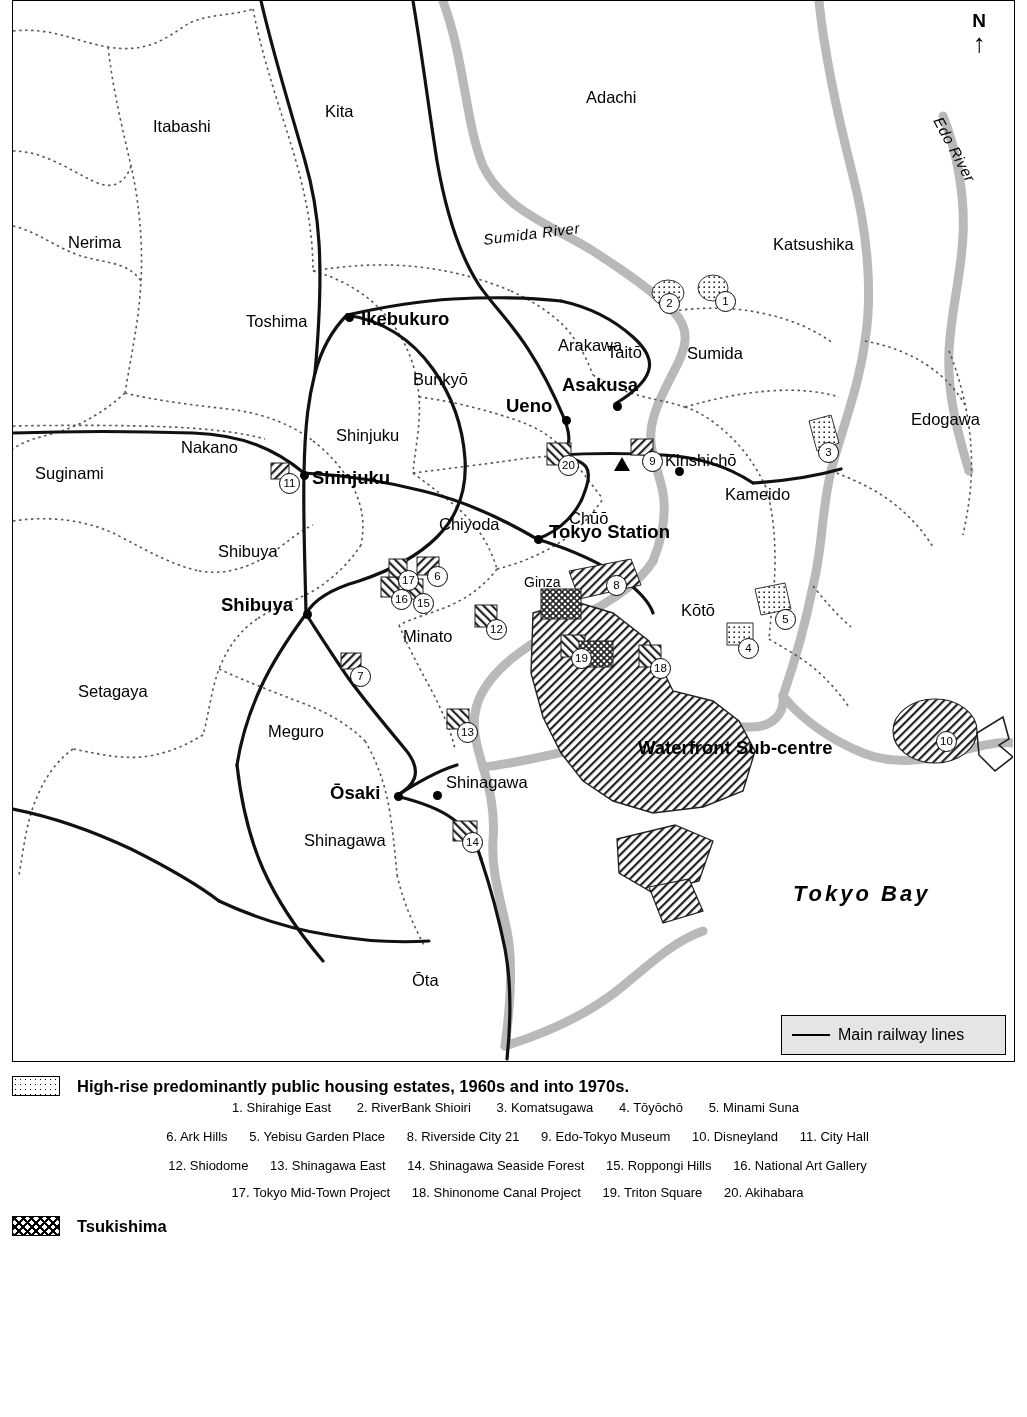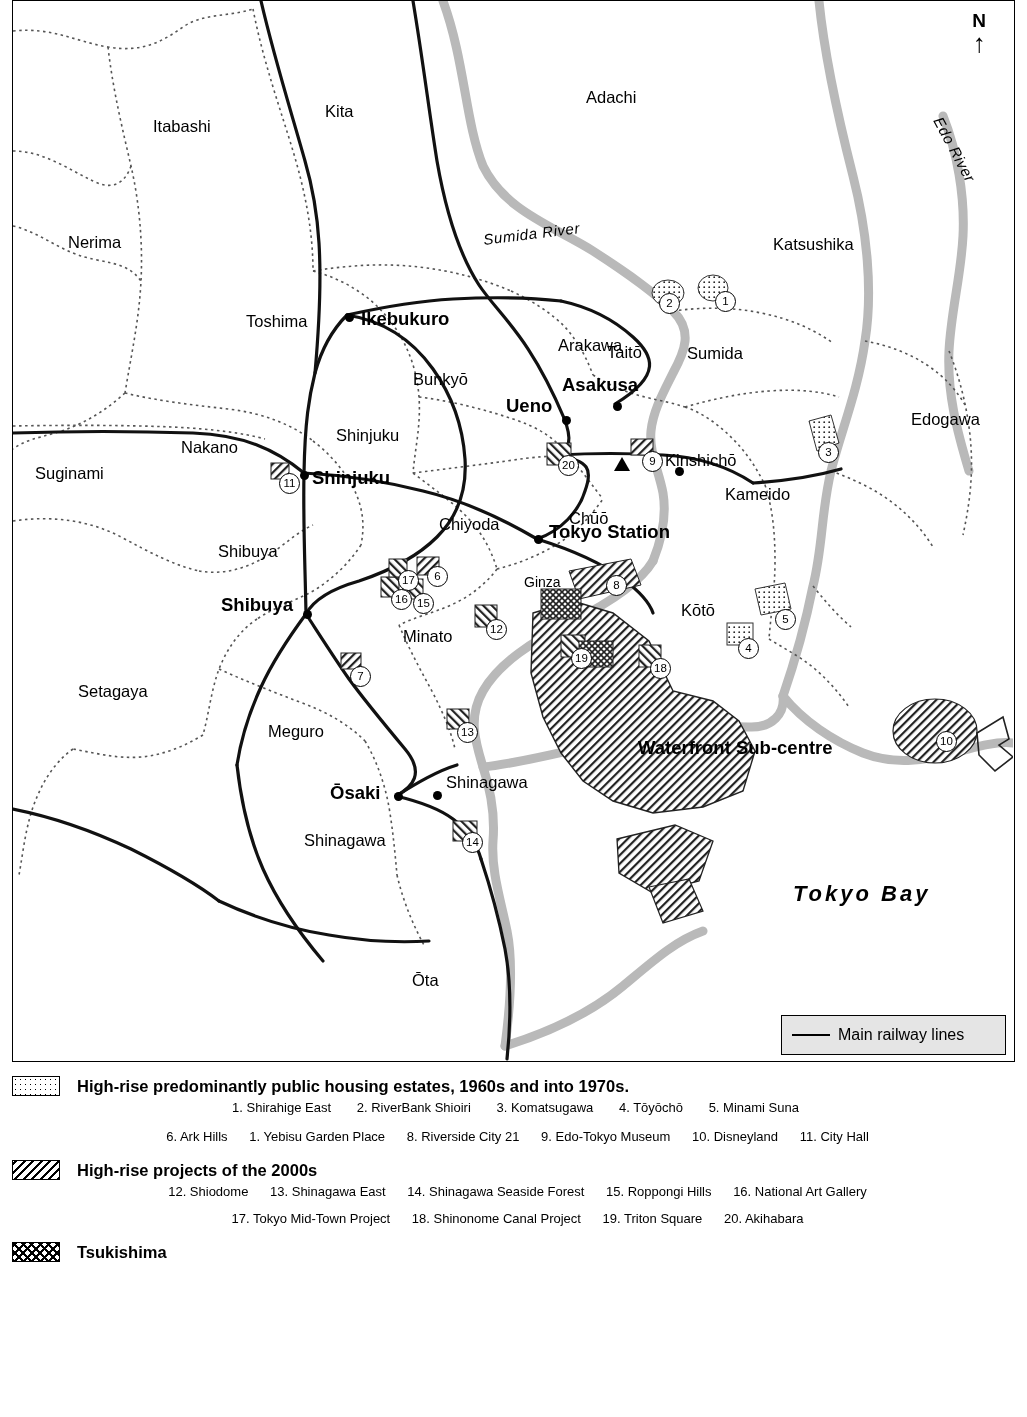--- a/index.html
+++ b/index.html
@@ -293,31 +293,27 @@
   <div class="key-items">
     <span>1. Shirahige East</span>
     <span>2. RiverBank Shioiri</span>
     <span>3. Komatsugawa</span>
     <span>4. Tōyōchō</span>
     <span>5. Minami Suna</span>
   </div>
 
   <div class="key-items tight">
     <span>6. Ark Hills</span>
-    <span>1. Yebisu Garden Place</span>
+    <span>5. Yebisu Garden Place</span>
     <span>8. Riverside City 21</span>
     <span>9. Edo-Tokyo Museum</span>
     <span>10. Disneyland</span>
     <span>11. City Hall</span>
   </div>
 
-  <div class="key-row">
-    <span class="swatch sw-bhatch"></span>
-    <span class="key-head">High-rise projects of the 2000s</span>
-  </div>
   <div class="key-items tight">
     <span>12. Shiodome</span>
     <span>13. Shinagawa East</span>
     <span>14. Shinagawa Seaside Forest</span>
     <span>15. Roppongi Hills</span>
     <span>16. National Art Gallery</span>
     <br>
     <span style="display:inline-block;margin-top:12px;">17. Tokyo Mid-Town Project</span>
     <span style="display:inline-block;margin-top:12px;">18. Shinonome Canal Project</span>
     <span style="display:inline-block;margin-top:12px;">19. Triton Square</span>

